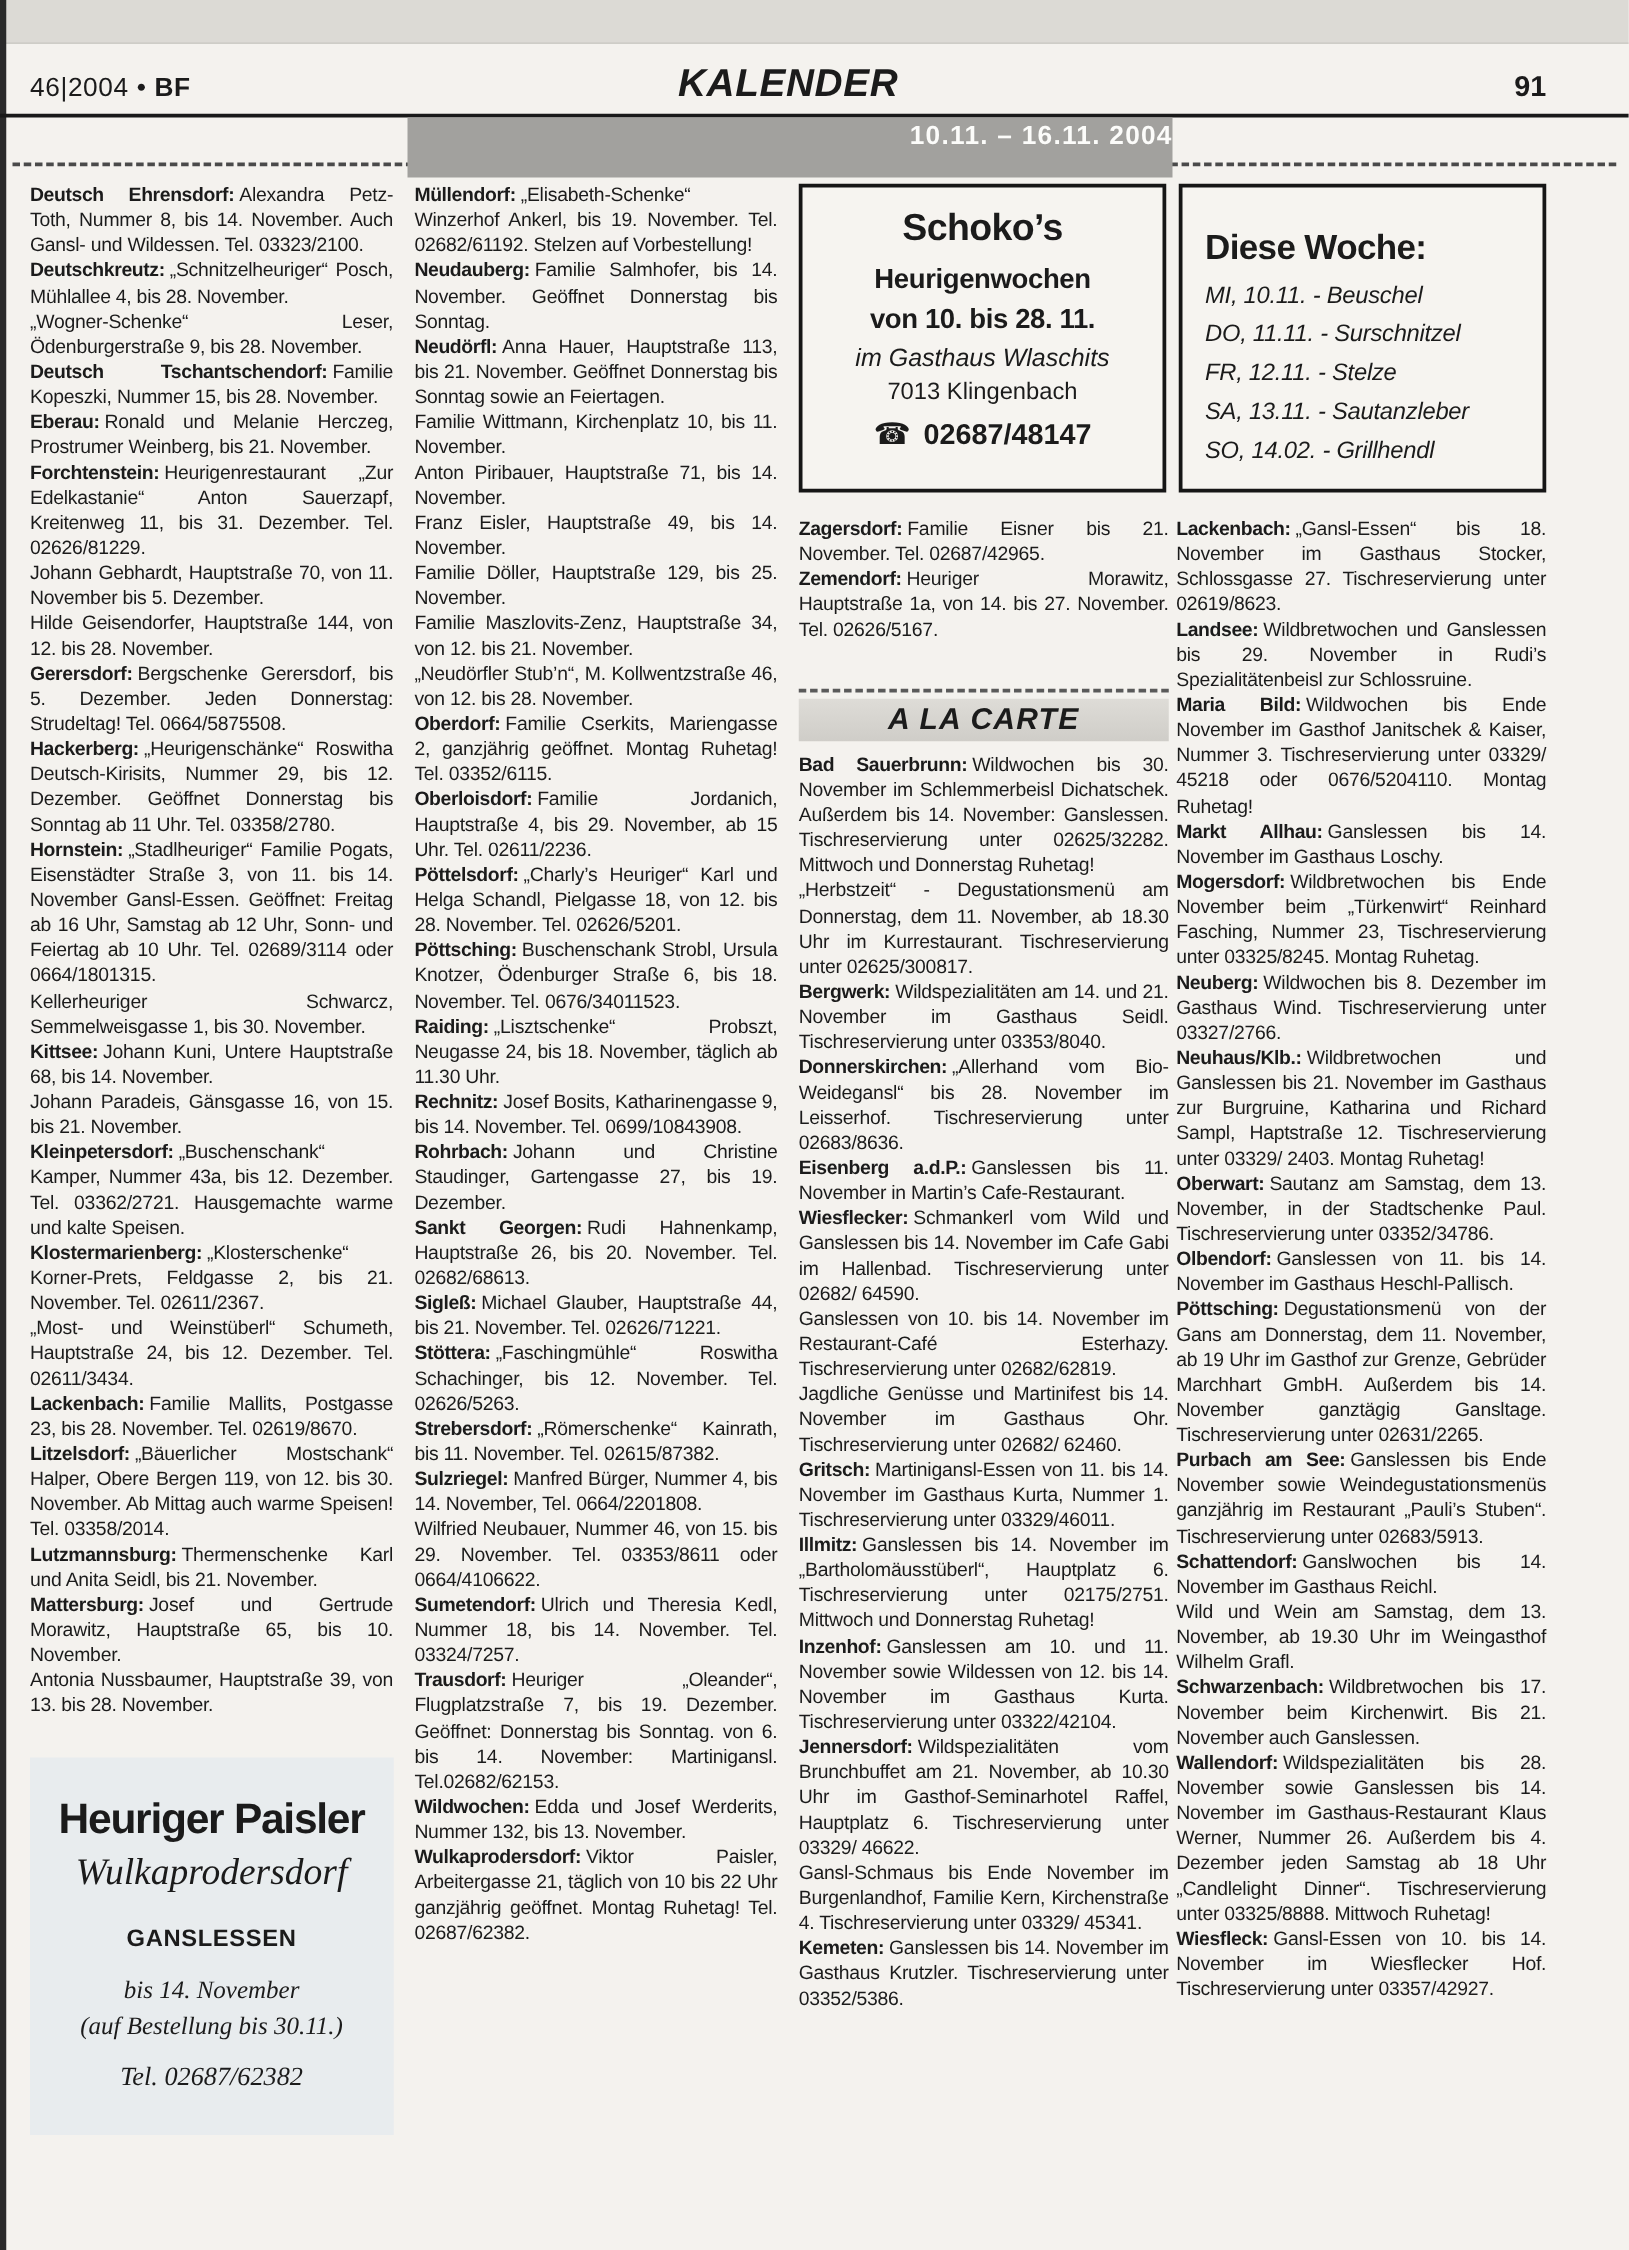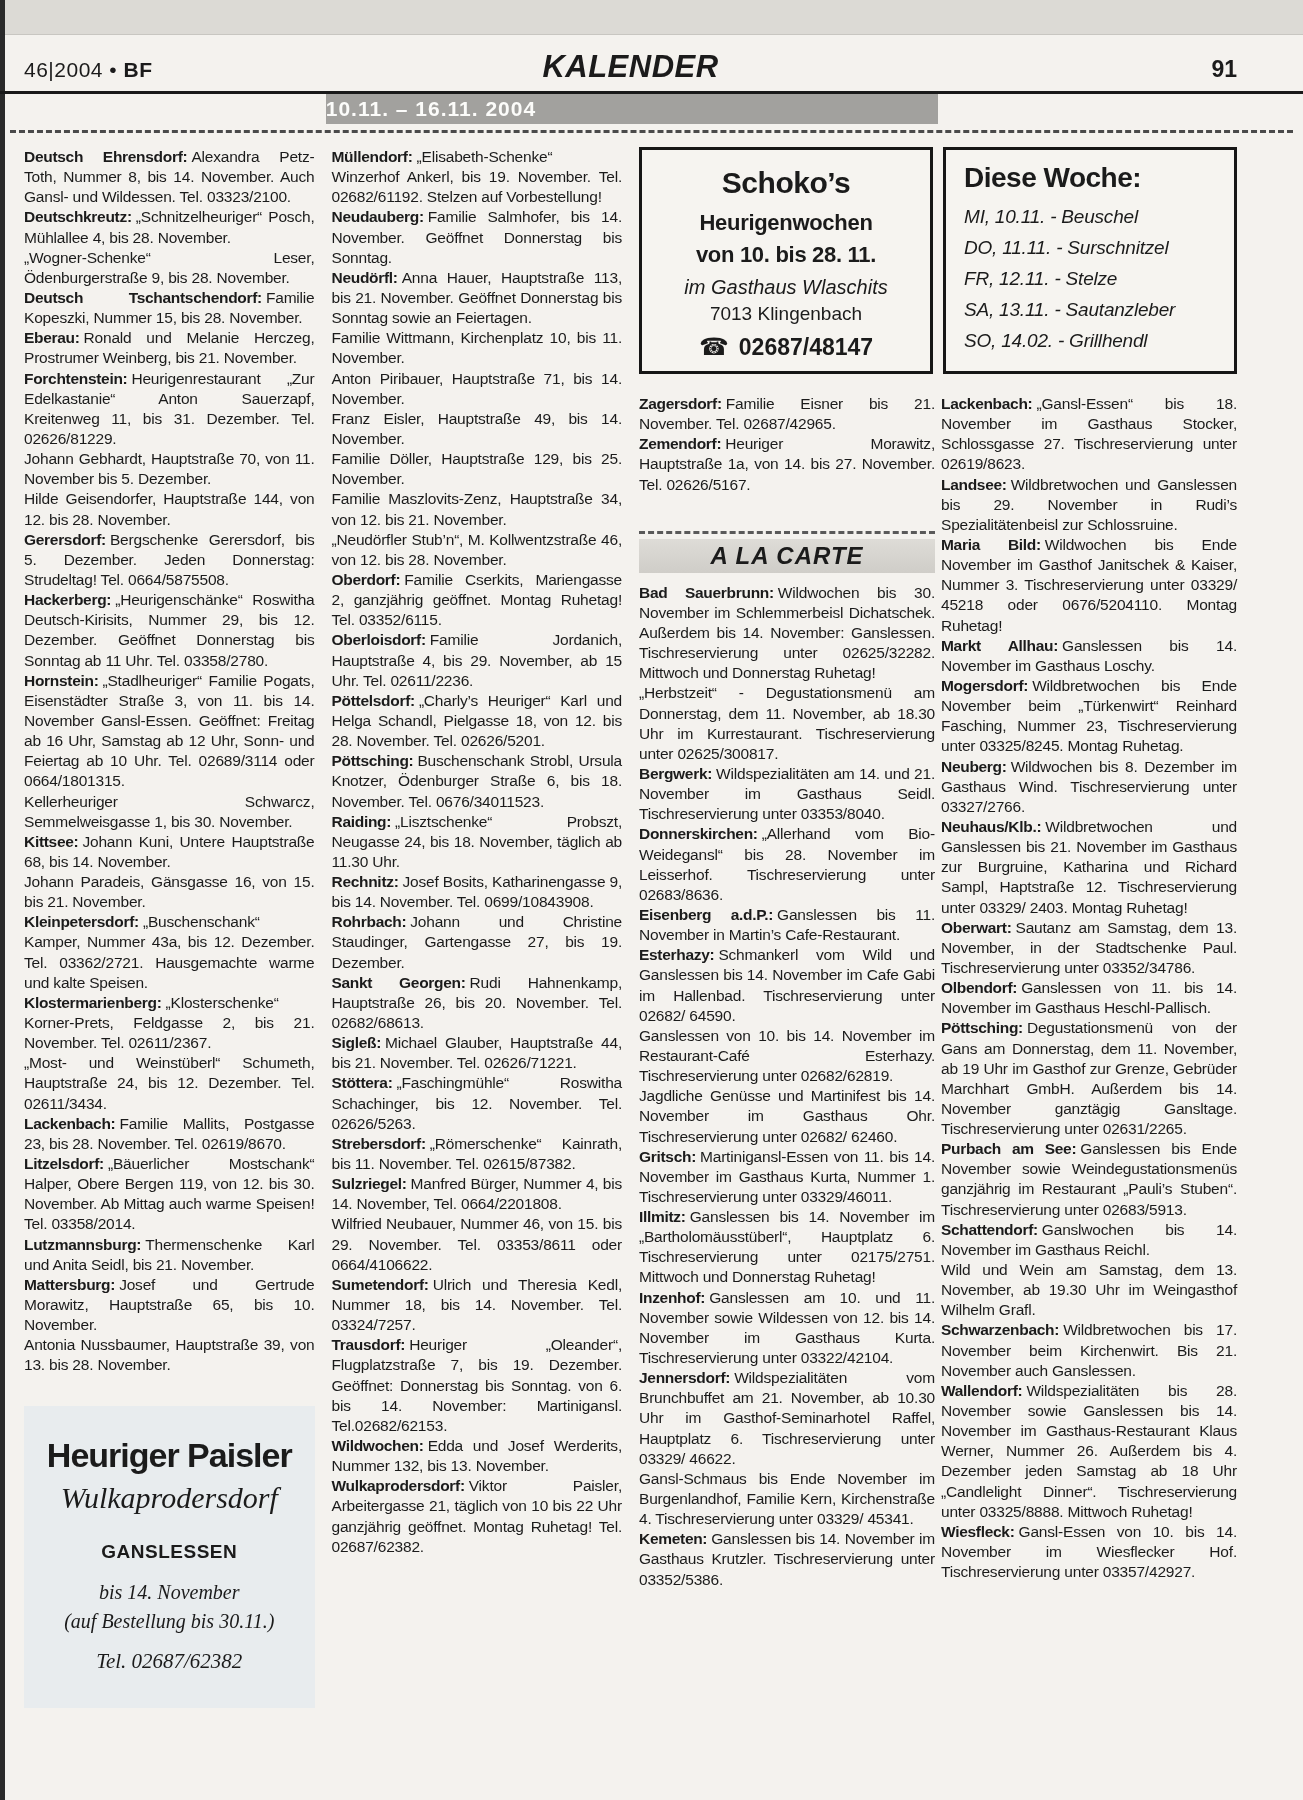--- a/index.html
+++ b/index.html
@@ -18,24 +18,24 @@
     display: flex; align-items: baseline;
     padding: 14px 66px 6px 24px;
   }
   .issue { flex: 1; font-size: 21px; letter-spacing: 0.5px; }
   .issue b { font-weight: bold; }
   .title { flex: 0 0 auto; font-size: 31px; font-weight: bold; font-style: italic; letter-spacing: 0.5px; }
   .pageno { flex: 1; text-align: right; font-size: 23px; font-weight: bold; }
 
   .rule-row { border-top: 3px solid #191919; margin: 0 0 0 0; position: relative; height: 30px; }
   .datebar {
-    position: absolute; left: 25%; width: 47%; top: 0; height: 30px;
+    position: absolute; left: 25%; width: 47%; top: 0; height: 48px;
     background: #a2a19e; color: #fcfcfa;
     font-size: 21px; font-weight: bold; letter-spacing: 1px;
-    text-align: left; line-height: 30px;
+    text-align: right; line-height: 30px;
   }
   .dash-divider { border-top: 3px dashed #4a4a4a; margin: 6px 10px 10px 10px; }
 
   
   .content {
     display: grid; grid-template-columns: repeat(4, 1fr); gap: 17px;
     padding: 4px 66px 0 24px;
   }
   .col-right { grid-column: 3 / 5; }
   .right-cols { display: grid; grid-template-columns: 1fr 1fr; gap: 6px; margin-top: 20px; }
@@ -49,21 +49,21 @@
   
   .boxes { display: grid; grid-template-columns: 1fr 1fr; gap: 10px; }
   .box { border: 3px solid #161616; background: #f6f4f0; min-height: 226px; box-sizing: border-box; }
   .schoko { text-align: center; padding: 14px 6px 10px 6px; }
   .schoko .s-title { font-size: 30px; font-weight: bold; margin: 2px 0 10px 0; letter-spacing: -0.5px; }
   .schoko .s-line-b { font-size: 22px; font-weight: bold; margin: 6px 0; letter-spacing: -0.3px; }
   .schoko .s-line-i { font-size: 20px; font-style: italic; margin: 8px 0 4px 0; }
   .schoko .s-line-n { font-size: 19px; margin: 4px 0; }
   .schoko .s-phone { font-size: 23px; font-weight: bold; margin: 8px 0 0 0; }
   .schoko .tel-icon { margin-right: 10px; font-weight: normal; font-size: 24px; }
-  .woche { padding: 12px 16px 10px 18px; }
+  .woche { padding: 32px 16px 10px 18px; }
   .woche .w-title { font-size: 28px; font-weight: bold; margin: 0 0 12px 0; letter-spacing: -0.5px; }
   .woche .w-line { font-size: 19px; font-style: italic; margin: 0 0 9px 0; letter-spacing: -0.2px; }
 
   
   .alacarte-wrap { margin: 36px 0 10px 0; border-top: 3px dashed #5a5a5a; padding-top: 5px; }
   .alacarte {
     background: linear-gradient(#dedcd7, #cfcdc8);
     text-align: center; font-size: 24px; font-weight: bold; font-style: italic;
     letter-spacing: 1px; padding: 3px 0;
   }
@@ -255,21 +255,21 @@
             <p class="entry"><b class="lead">Bad Sauerbrunn:</b><span>Wildwochen bis 30. November im Schlemmerbeisl Dichatschek. Außerdem bis 14. November: Ganslessen. Tischreservierung unter 02625/32282. Mittwoch und Donnerstag Ruhetag!</span></p>
 
             <p class="entry"><span>„Herbstzeit“ - Degustationsmenü am Donnerstag, dem 11. November, ab 18.30 Uhr im Kurrestaurant. Tischreservierung unter 02625/300817.</span></p>
 
             <p class="entry"><b class="lead">Bergwerk:</b><span>Wildspezialitäten am 14. und 21. November im Gasthaus Seidl. Tischreservierung unter 03353/8040.</span></p>
 
             <p class="entry"><b class="lead">Donnerskirchen:</b><span>„Allerhand vom Bio-Weidegansl“ bis 28. November im Leisserhof. Tischreservierung unter 02683/8636.</span></p>
 
             <p class="entry"><b class="lead">Eisenberg a.d.P.:</b><span>Ganslessen bis 11. November in Martin’s Cafe-Restaurant.</span></p>
 
-            <p class="entry"><b class="lead">Esterhazy:</b><span>Schmankerl vom Wild und Ganslessen bis 14. November im Cafe Gabi im Hallenbad. Tischreservierung unter 02682/ 64590.</span></p>
+            <p class="entry"><b class="lead">Wiesflecker:</b><span>Schmankerl vom Wild und Ganslessen bis 14. November im Cafe Gabi im Hallenbad. Tischreservierung unter 02682/ 64590.</span></p>
 
             <p class="entry"><span>Ganslessen von 10. bis 14. November im Restaurant-Café Esterhazy. Tischreservierung unter 02682/62819.</span></p>
 
             <p class="entry"><span>Jagdliche Genüsse und Martinifest bis 14. November im Gasthaus Ohr. Tischreservierung unter 02682/ 62460.</span></p>
 
             <p class="entry"><b class="lead">Gritsch:</b><span>Martinigansl-Essen von 11. bis 14. November im Gasthaus Kurta, Nummer 1. Tischreservierung unter 03329/46011.</span></p>
 
             <p class="entry"><b class="lead">Illmitz:</b><span>Ganslessen bis 14. November im „Bartholomäusstüberl“, Hauptplatz 6. Tischreservierung unter 02175/2751. Mittwoch und Donnerstag Ruhetag!</span></p>
 
             <p class="entry"><b class="lead">Inzenhof:</b><span>Ganslessen am 10. und 11. November sowie Wildessen von 12. bis 14. November im Gasthaus Kurta. Tischreservierung unter 03322/42104.</span></p>

